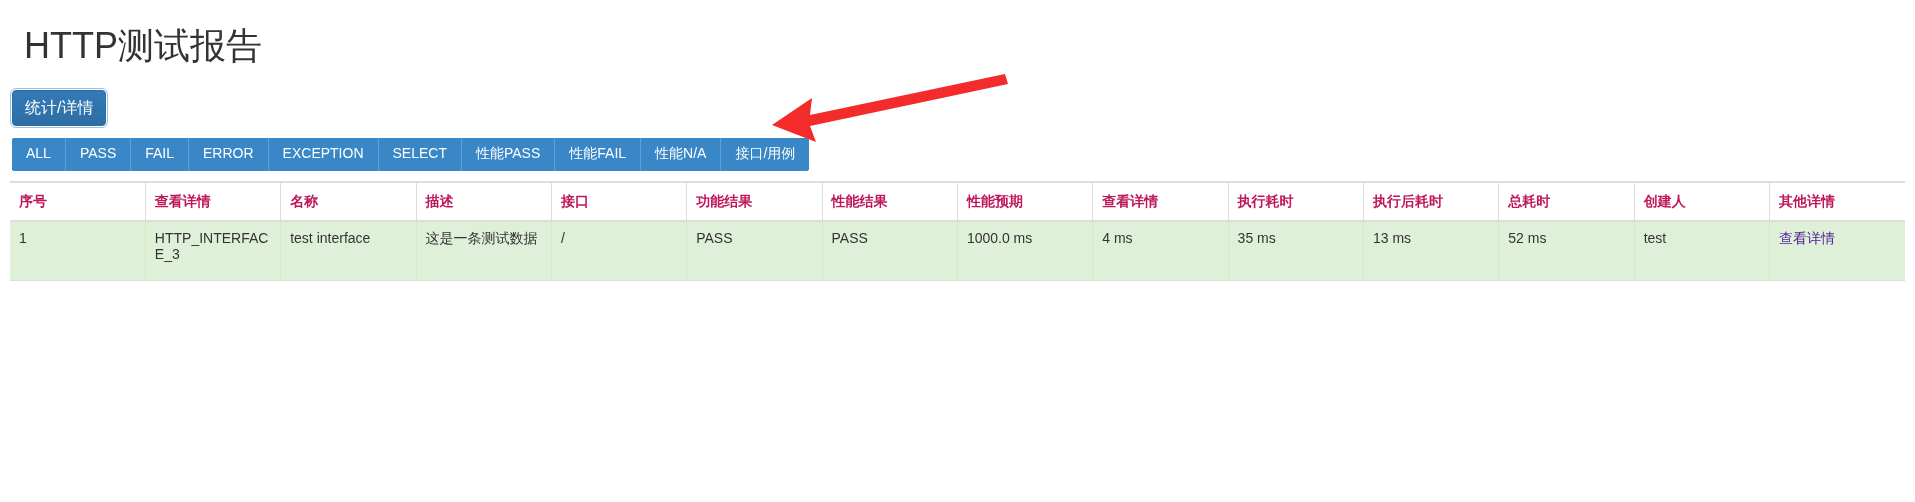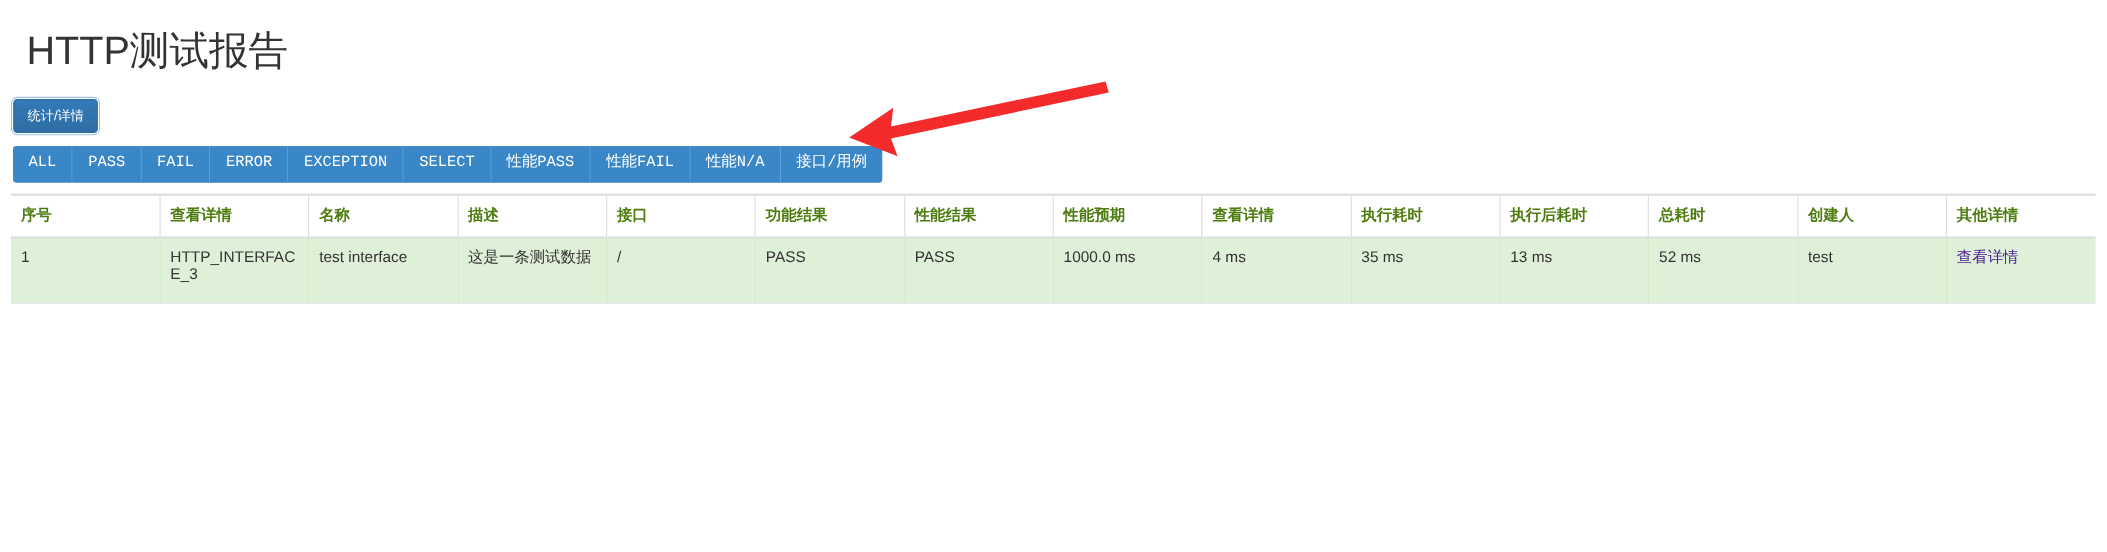--- a/index.html
+++ b/index.html
@@ -41,21 +41,21 @@
   }
   .btn-primary {
     display: inline-block;
     background: #2e6da4;
     background-image: linear-gradient(to bottom, #337ab7 0%, #2e6da4 100%);
     border: 1px solid #2e6da4;
     outline: 1px solid #99c2e3;
     outline-offset: 1px;
     border-radius: 4px;
     color: #ffffff;
-    font-size: 12px;
+    font-size: 16px;
     line-height: 1.42857;
     padding: 6px 12px;
     cursor: pointer;
     font-family: "Liberation Sans", "DejaVu Sans", sans-serif;
   }
 
   
   .filter-bar {
     display: inline-flex;
     background: #3a87c8;
@@ -67,40 +67,40 @@
   .filter-btn {
     color: #ffffff;
     font-size: 14px;
     line-height: 1.42857;
     padding: 6px 14px 7px 14px;
     background: #3a87c8;
     border: none;
     border-right: 1px solid #5ba0d8;
     cursor: pointer;
     white-space: nowrap;
-    font-family: Liberation Mono, monospace;
+    font-family: Liberation Sans, sans-serif;
   }
   .filter-btn:last-child { border-right: none; }
   .filter-btn.cjk { letter-spacing: 0px; }
 
   
   .table-wrap {
     margin-top: 10px;
     width: 1895px;
   }
   table.report {
     width: 100%;
     border-collapse: collapse;
     font-size: 14px;
     table-layout: fixed;
   }
   table.report thead th {
     text-align: left;
     font-weight: bold;
-    color: #4d7c0f;
+    color: #be185d;
     padding: 8px 8px 8px 9px;
     border-top: 2px solid #dddddd;
     border-bottom: 2px solid #dddddd;
     border-right: 1px solid #dddddd;
     background: #ffffff;
     vertical-align: middle;
     white-space: nowrap;
     height: 21px;
   }
   table.report thead th:last-child { border-right: none; }

